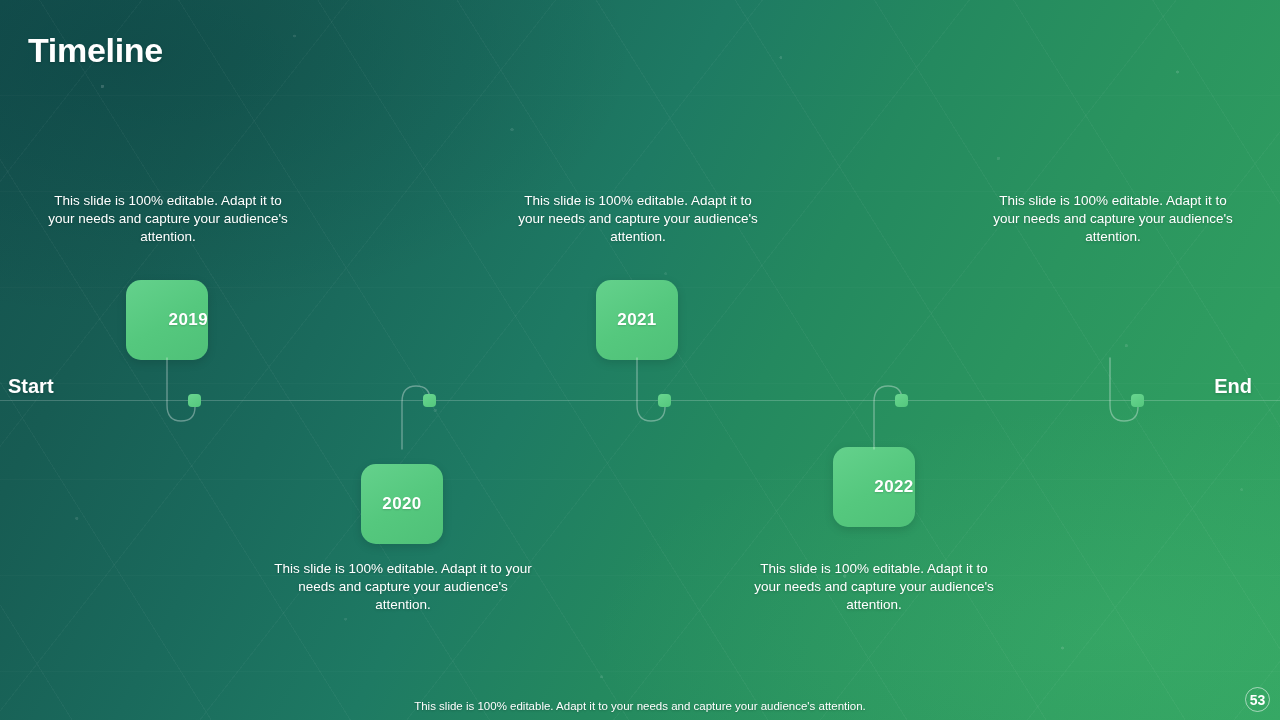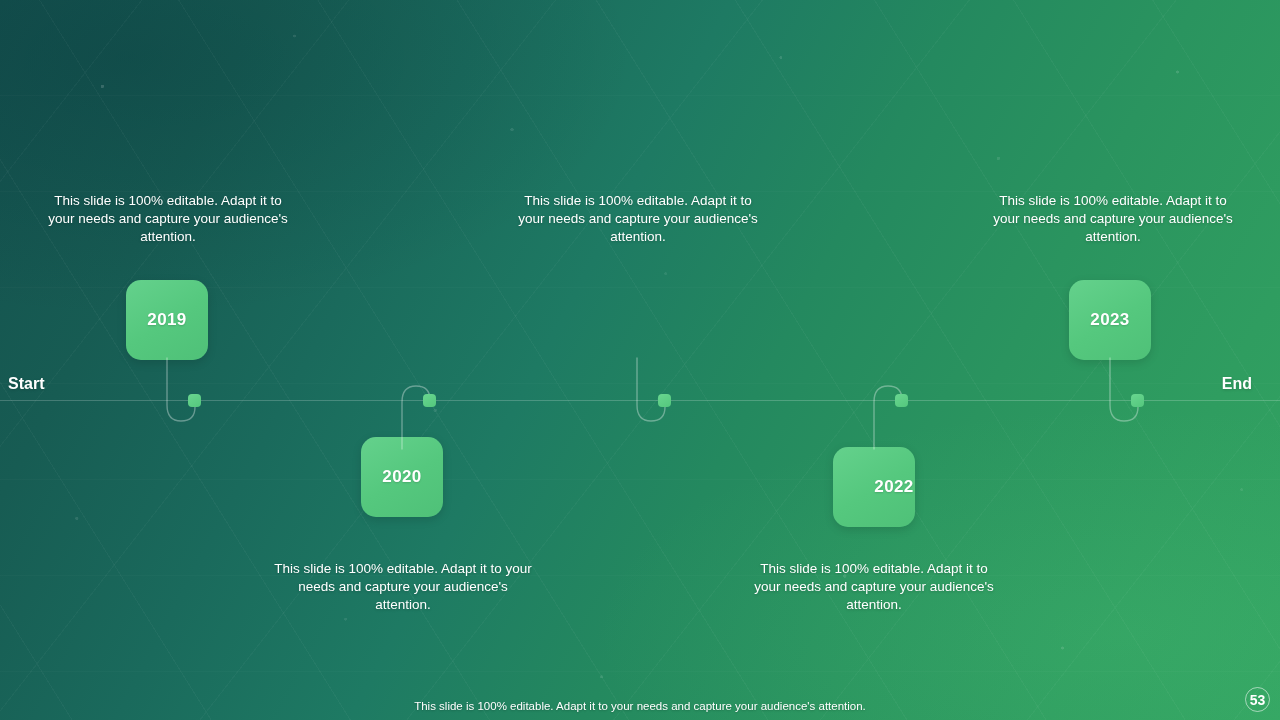--- a/index.html
+++ b/index.html
@@ -85,21 +85,21 @@
     text-shadow:0 1px 3px rgba(0,0,0,.18);
   }
 
   
   #axis {
     position:absolute; left:0; top:400px; width:1280px; height:1px;
     background:rgba(255,255,255,.20);
   }
   .endcap {
     position:absolute; top:375px;
-    font-size:16px; font-weight:bold; color:#ffffff;
+    font-size:20px; font-weight:bold; color:#ffffff;
     text-shadow:0 1px 3px rgba(0,0,0,.18);
     text-align:right;
   }
   #start-label { left:8px; }
   #end-label   { right:28px; }
 
   
   .year-box {
     position:absolute;
     width:82px; height:80px;
@@ -155,71 +155,72 @@
 </style>
 </head>
 <body>
 
 <div id="slide">
 
   <div class="tex-glow"></div>
   <div class="tex-lines"></div>
   <div class="tex-dots"></div>
 
+  <div id="title">Timeline</div>
 
   <div id="axis"></div>
   <div id="start-label" class="endcap">Start</div>
   <div id="end-label" class="endcap">End</div>
 
   <div class="desc" style="left:48px; top:192px; width:240px;">This slide is 100% editable. Adapt it to your needs and capture your audience's attention.</div>
 
-  <div class="year-box" style="left:126px; top:280px;">
+  <div class="year-box" style="left:126px; top:280px;justify-content:flex-end;">
     <span>2019</span>
   </div>
 
   <svg class="connector" style="left:160px; top:358px;" width="60" height="70" viewBox="0 0 60 70">
     <path d="M7,0 L7,47 Q7,63 21,63 Q35,63 35,49 L35,44"></path>
   </svg>
   <div class="marker" style="left:188px; top:394px;"></div>
 
-  <div class="year-box" style="left:361px; top:437px;">
+  <div class="year-box" style="left:361px; top:464px;">
     <span>2020</span>
   </div>
 
   <svg class="connector" style="left:395px; top:373px;" width="60" height="76" viewBox="0 0 60 76">
     <path d="M7,76 L7,29 Q7,13 21,13 Q35,13 35,27 L35,32"></path>
   </svg>
   <div class="marker" style="left:423px; top:394px;"></div>
 
   <div class="desc" style="left:272px; top:560px; width:262px;">This slide is 100% editable. Adapt it to your needs and capture your audience's attention.</div>
 
   <div class="desc" style="left:518px; top:192px; width:240px;">This slide is 100% editable. Adapt it to your needs and capture your audience's attention.</div>
 
+  <div class="year-box" style="left:596px; top:280px;">
+    <span>2021</span>
+  </div>
 
   <svg class="connector" style="left:630px; top:358px;" width="60" height="70" viewBox="0 0 60 70">
     <path d="M7,0 L7,47 Q7,63 21,63 Q35,63 35,49 L35,44"></path>
   </svg>
   <div class="marker" style="left:658px; top:394px;"></div>
 
   <div class="year-box" style="left:833px; top:447px;padding-left:40px;">
     <span>2022</span>
   </div>
 
   <svg class="connector" style="left:867px; top:373px;" width="60" height="76" viewBox="0 0 60 76">
     <path d="M7,76 L7,29 Q7,13 21,13 Q35,13 35,27 L35,32"></path>
   </svg>
   <div class="marker" style="left:895px; top:394px;"></div>
 
   <div class="desc" style="left:753px; top:560px; width:242px;">This slide is 100% editable. Adapt it to your needs and capture your audience's attention.</div>
 
   <div class="desc" style="left:993px; top:192px; width:240px;">This slide is 100% editable. Adapt it to your needs and capture your audience's attention.</div>
 
-  <div class="year-box" style="left:1069px; top:280px;">
-    <span>2023</span>
-  </div>
 
   <svg class="connector" style="left:1103px; top:358px;" width="60" height="70" viewBox="0 0 60 70">
     <path d="M7,0 L7,47 Q7,63 21,63 Q35,63 35,49 L35,44"></path>
   </svg>
   <div class="marker" style="left:1131px; top:394px;"></div>
 
   <div id="footer">This slide is 100% editable. Adapt it to your needs and capture your audience's attention.</div>
   <div id="page-badge">53</div>
 
 </div>

